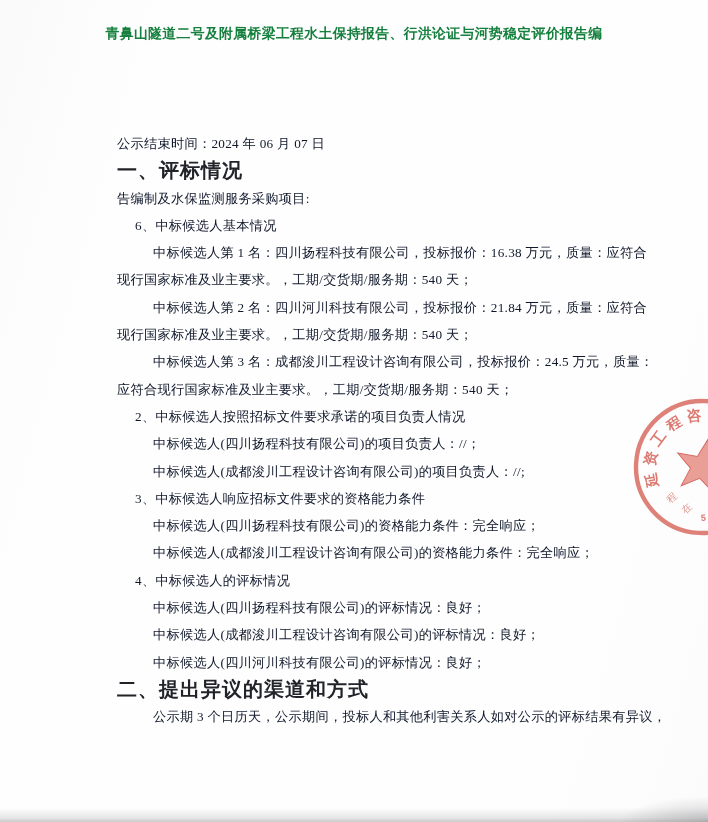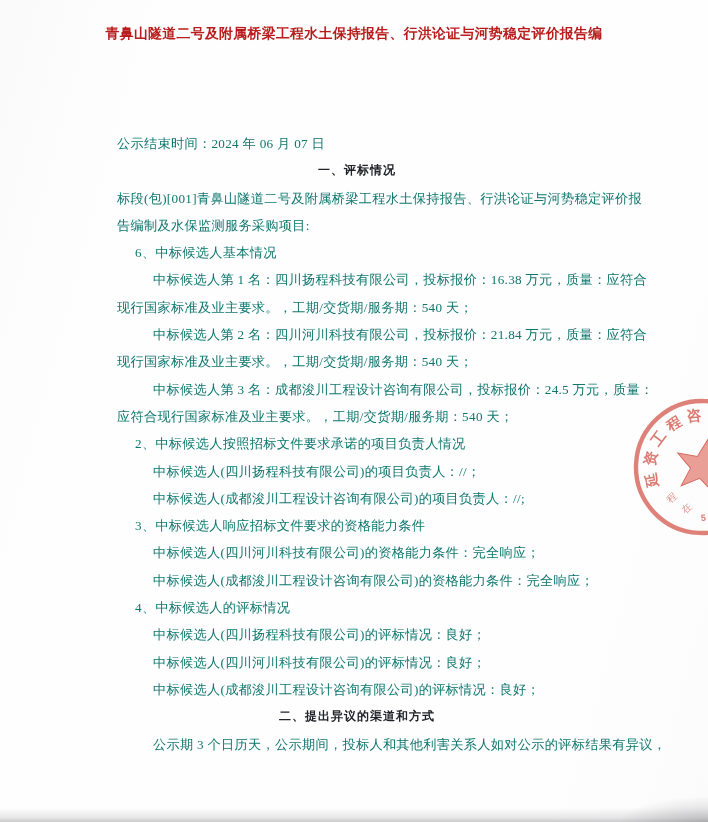--- a/index.html
+++ b/index.html
@@ -33,44 +33,43 @@
   }
 
   
   .title-block {
     position: absolute;
     top: 18px; left: 60px; width: 588px;
     text-align: center;
     font-size: 13.8px;
     font-weight: 600;
     letter-spacing: 0.4px;
-    color: #b91c1c;
+    color: #15803d;
   }
   .title-block .t-line { line-height: 31.5px; white-space: nowrap; }
 
   
   .body-block {
     position: absolute;
     top: 130px; left: 117px; width: 480px;
   }
   .b-line {
     line-height: 27.3px;
     height: 27.3px;
     font-size: 13.2px;
     letter-spacing: 0.3px;
     white-space: nowrap;
-    color: #0f766e;
+    color: #0f172a;
   }
   .b-line.heading {
     font-family: "Liberation Sans", "DejaVu Sans", sans-serif;
     font-weight: bold;
-    font-size: 12px;
+    font-size: 20px;
     letter-spacing: 1px;
     color: #222329;
-    text-align: center;
   }
   .b-line.item { padding-left: 18px; }
   .b-line.ind2 { padding-left: 36px; font-family: Liberation Serif, serif; }
 
   
   .seal {
     position: absolute;
     left: 602px; top: 367px;
     width: 200px; height: 200px;
     pointer-events: none;
@@ -83,39 +82,38 @@
 
   <div class="scan-tint"></div>
 
   <div class="title-block">
     <div class="t-line">青鼻山隧道二号及附属桥梁工程水土保持报告、行洪论证与河势稳定评价报告编</div>
   </div>
 
   <div class="body-block">
     <div class="b-line">公示结束时间：2024 年 06 月 07 日</div>
     <div class="b-line heading">一、评标情况</div>
-    <div class="b-line">标段(包)[001]青鼻山隧道二号及附属桥梁工程水土保持报告、行洪论证与河势稳定评价报</div>
     <div class="b-line">告编制及水保监测服务采购项目:</div>
     <div class="b-line item">6、中标候选人基本情况</div>
     <div class="b-line ind2">中标候选人第 1 名：四川扬程科技有限公司，投标报价：16.38 万元，质量：应符合</div>
     <div class="b-line">现行国家标准及业主要求。，工期/交货期/服务期：540 天；</div>
     <div class="b-line ind2">中标候选人第 2 名：四川河川科技有限公司，投标报价：21.84 万元，质量：应符合</div>
     <div class="b-line">现行国家标准及业主要求。，工期/交货期/服务期：540 天；</div>
     <div class="b-line ind2">中标候选人第 3 名：成都浚川工程设计咨询有限公司，投标报价：24.5 万元，质量：</div>
     <div class="b-line">应符合现行国家标准及业主要求。，工期/交货期/服务期：540 天；</div>
     <div class="b-line item">2、中标候选人按照招标文件要求承诺的项目负责人情况</div>
     <div class="b-line ind2">中标候选人(四川扬程科技有限公司)的项目负责人：//；</div>
     <div class="b-line ind2">中标候选人(成都浚川工程设计咨询有限公司)的项目负责人：//;</div>
     <div class="b-line item">3、中标候选人响应招标文件要求的资格能力条件</div>
-    <div class="b-line ind2">中标候选人(四川河川科技有限公司)的资格能力条件：完全响应；</div>
+    <div class="b-line ind2">中标候选人(四川扬程科技有限公司)的资格能力条件：完全响应；</div>
     <div class="b-line ind2">中标候选人(成都浚川工程设计咨询有限公司)的资格能力条件：完全响应；</div>
     <div class="b-line item">4、中标候选人的评标情况</div>
     <div class="b-line ind2">中标候选人(四川扬程科技有限公司)的评标情况：良好；</div>
+    <div class="b-line ind2">中标候选人(成都浚川工程设计咨询有限公司)的评标情况：良好；</div>
     <div class="b-line ind2">中标候选人(四川河川科技有限公司)的评标情况：良好；</div>
-    <div class="b-line ind2">中标候选人(成都浚川工程设计咨询有限公司)的评标情况：良好；</div>
     <div class="b-line heading">二、提出异议的渠道和方式</div>
     <div class="b-line ind2">公示期 3 个日历天，公示期间，投标人和其他利害关系人如对公示的评标结果有异议，</div>
   </div>
 
   <svg class="seal" viewBox="0 0 200 200" width="200" height="200">
     <defs>
       <path id="arcTop" d="M 53,100 A 47,47 0 1 1 147,100" fill="none"></path>
       <path id="arcBottom" d="M 46,100 A 54,54 0 0 0 154,100" fill="none"></path>
     </defs>
     <g transform="rotate(-42 100 100)" opacity="0.82">

